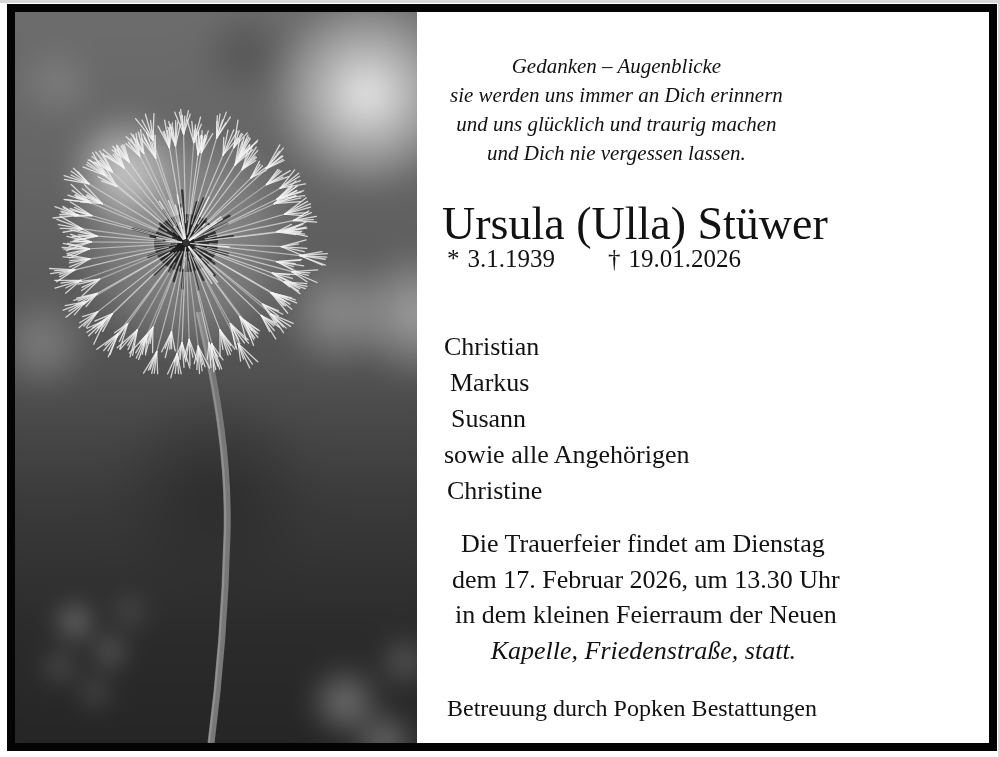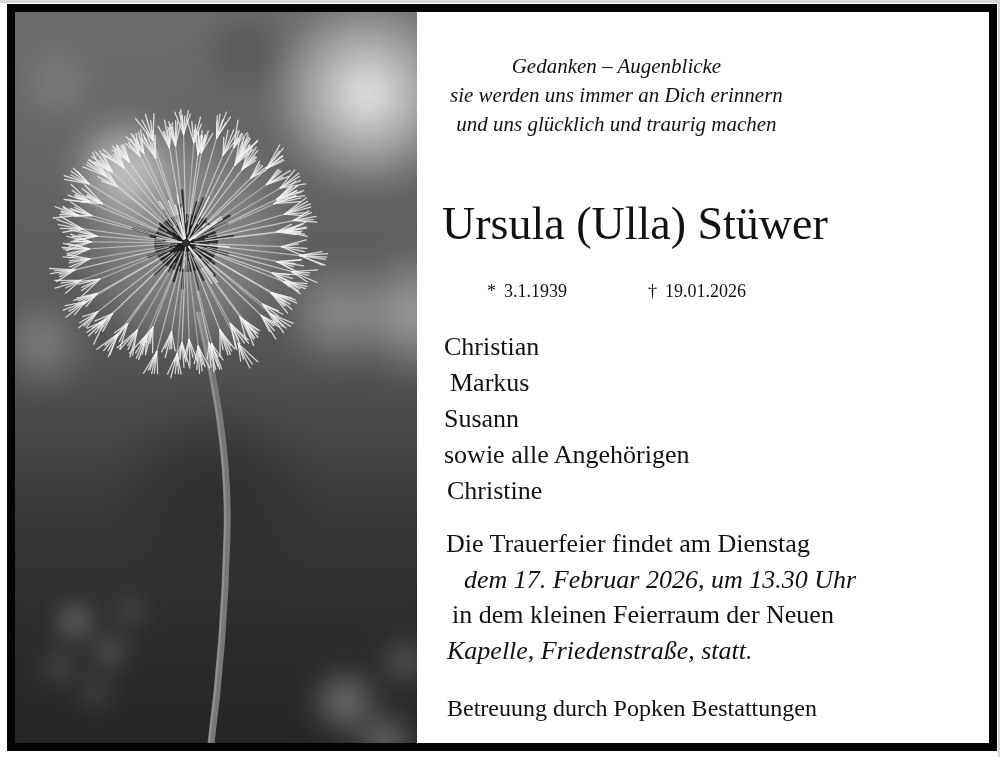--- a/index.html
+++ b/index.html
@@ -45,32 +45,32 @@
   .content { position:absolute; left:417px; top:12px; width:572px; height:731px; background:#ffffff; }
 
   .poem {
     position:absolute; left:450px; top:52px;
     font-style:italic; font-size:21px; line-height:29px; white-space:nowrap;text-align:center;
   }
   .name {
     position:absolute; left:442px; top:197px;
     font-size:46px; font-weight:400; line-height:54px; white-space:nowrap;
   }
-  .date { position:absolute; top:276px; font-size:18px; line-height:30px; white-space:nowrap;margin-left:40px; }
+  .date { position:absolute; top:244px; font-size:25px; line-height:30px; white-space:nowrap; }
   .date-birth { left:447px; }
   .date-death { left:608px; }
   .date .sym { margin-right:8px; }
 
   .mourners { position:absolute; left:444px; top:329px; font-size:26px; line-height:36px; white-space:nowrap; }
   .mourners div:nth-child(2) { margin-left:6px; }
-  .mourners div:nth-child(3) { }
+  .mourners div:nth-child(3) { margin-left:7px; }
   .mourners div:nth-child(5) { margin-left:3px; }
 
-  .funeral { position:absolute; left:446px; top:526px; font-size:26px; line-height:35.5px; white-space:nowrap; }
-  .funeral div:nth-child(2) { margin-left:18px;font-style:italic; }
+  .funeral { position:absolute; left:446px; top:526px; font-size:26px; line-height:35.5px; white-space:nowrap;text-align:center; }
+  .funeral div:nth-child(2) { margin-left:6px; }
   .funeral div:nth-child(3) { margin-left:6px; }
   .funeral div:nth-child(4) { margin-left:1px;font-style:italic; }
 
   .care { position:absolute; left:447px; top:694px; font-size:24px; line-height:28px; white-space:nowrap; }
 </style>
 </head>
 <body>
 
 <div class="edge-top"></div>
 <div class="edge-right"></div>
@@ -685,20 +685,21 @@
       <line x1="173.8069467933141" y1="228.1502544500423" x2="190.17569593416596" y2="211.53192376645939" stroke="#ffffff" stroke-width="1.4" opacity="0.7"></line>
     </svg>
 </div>
 
 <div class="content"></div>
 
 <div class="poem">
   <div>Gedanken – Augenblicke</div>
   <div>sie werden uns immer an Dich erinnern</div>
   <div>und uns glücklich und traurig machen</div>
+  <div>und Dich nie vergessen lassen.</div>
 </div>
 
 <h1 class="name">Ursula (Ulla) Stüwer</h1>
 
 <div class="date date-birth">
   <span class="sym">*</span><span>3.1.1939</span>
 </div>
 <div class="date date-death">
   <span class="sym">†</span><span>19.01.2026</span>
 </div>

